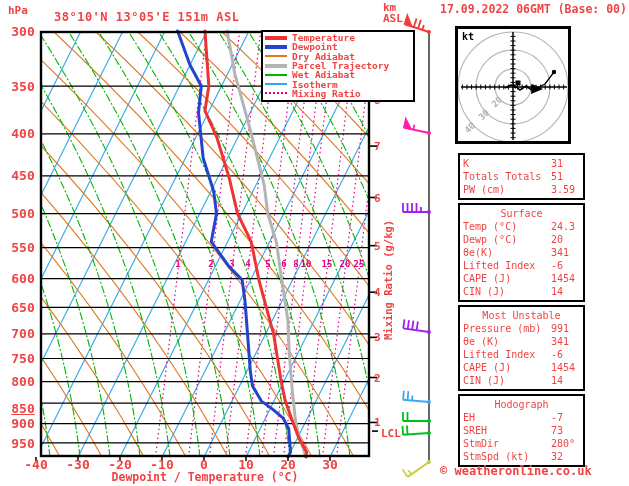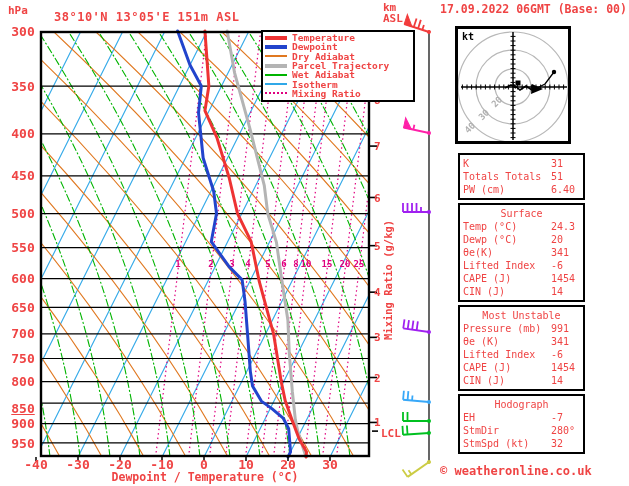--- a/index.html
+++ b/index.html
@@ -348,21 +348,21 @@
       <polygon points="77,58 88,63 76,68" fill="#000"></polygon>
       <rect x="60.5" y="54.5" width="5" height="5" fill="#000"></rect>
       <circle cx="99" cy="46" r="2.2" fill="#000"></circle>
       <rect x="1.5" y="1.5" width="113" height="115" fill="none" stroke="#000" stroke-width="3"></rect>
     </svg>
 
   <div class="abs panel" id="panel">
       <div class="pbox">
         <div class="prow"><div class="lb">K</div><div class="vl">31</div></div>
         <div class="prow"><div class="lb">Totals Totals</div><div class="vl">51</div></div>
-        <div class="prow"><div class="lb">PW (cm)</div><div class="vl">6.40</div></div>
+        <div class="prow"><div class="lb">PW (cm)</div><div class="vl">3.59</div></div>
       </div>
       <div class="pbox">
         <div class="phead">Surface</div>
         <div class="prow"><div class="lb">Temp (°C)</div><div class="vl">24.3</div></div>
         <div class="prow"><div class="lb">Dewp (°C)</div><div class="vl">20</div></div>
         <div class="prow"><div class="lb">θe(K)</div><div class="vl">341</div></div>
         <div class="prow"><div class="lb">Lifted Index</div><div class="vl">-6</div></div>
         <div class="prow"><div class="lb">CAPE (J)</div><div class="vl">1454</div></div>
         <div class="prow"><div class="lb">CIN (J)</div><div class="vl">14</div></div>
       </div>
@@ -370,19 +370,20 @@
         <div class="phead">Most Unstable</div>
         <div class="prow"><div class="lb">Pressure (mb)</div><div class="vl">991</div></div>
         <div class="prow"><div class="lb">θe (K)</div><div class="vl">341</div></div>
         <div class="prow"><div class="lb">Lifted Index</div><div class="vl">-6</div></div>
         <div class="prow"><div class="lb">CAPE (J)</div><div class="vl">1454</div></div>
         <div class="prow"><div class="lb">CIN (J)</div><div class="vl">14</div></div>
       </div>
       <div class="pbox">
         <div class="phead">Hodograph</div>
         <div class="prow"><div class="lb">EH</div><div class="vl">-7</div></div>
+        <div class="prow"><div class="lb">SREH</div><div class="vl">73</div></div>
         <div class="prow"><div class="lb">StmDir</div><div class="vl">280°</div></div>
         <div class="prow"><div class="lb">StmSpd (kt)</div><div class="vl">32</div></div>
       </div>
     </div>
 
   <div class="abs footer">© weatheronline.co.uk</div>
 </div>
 
 </body></html>

